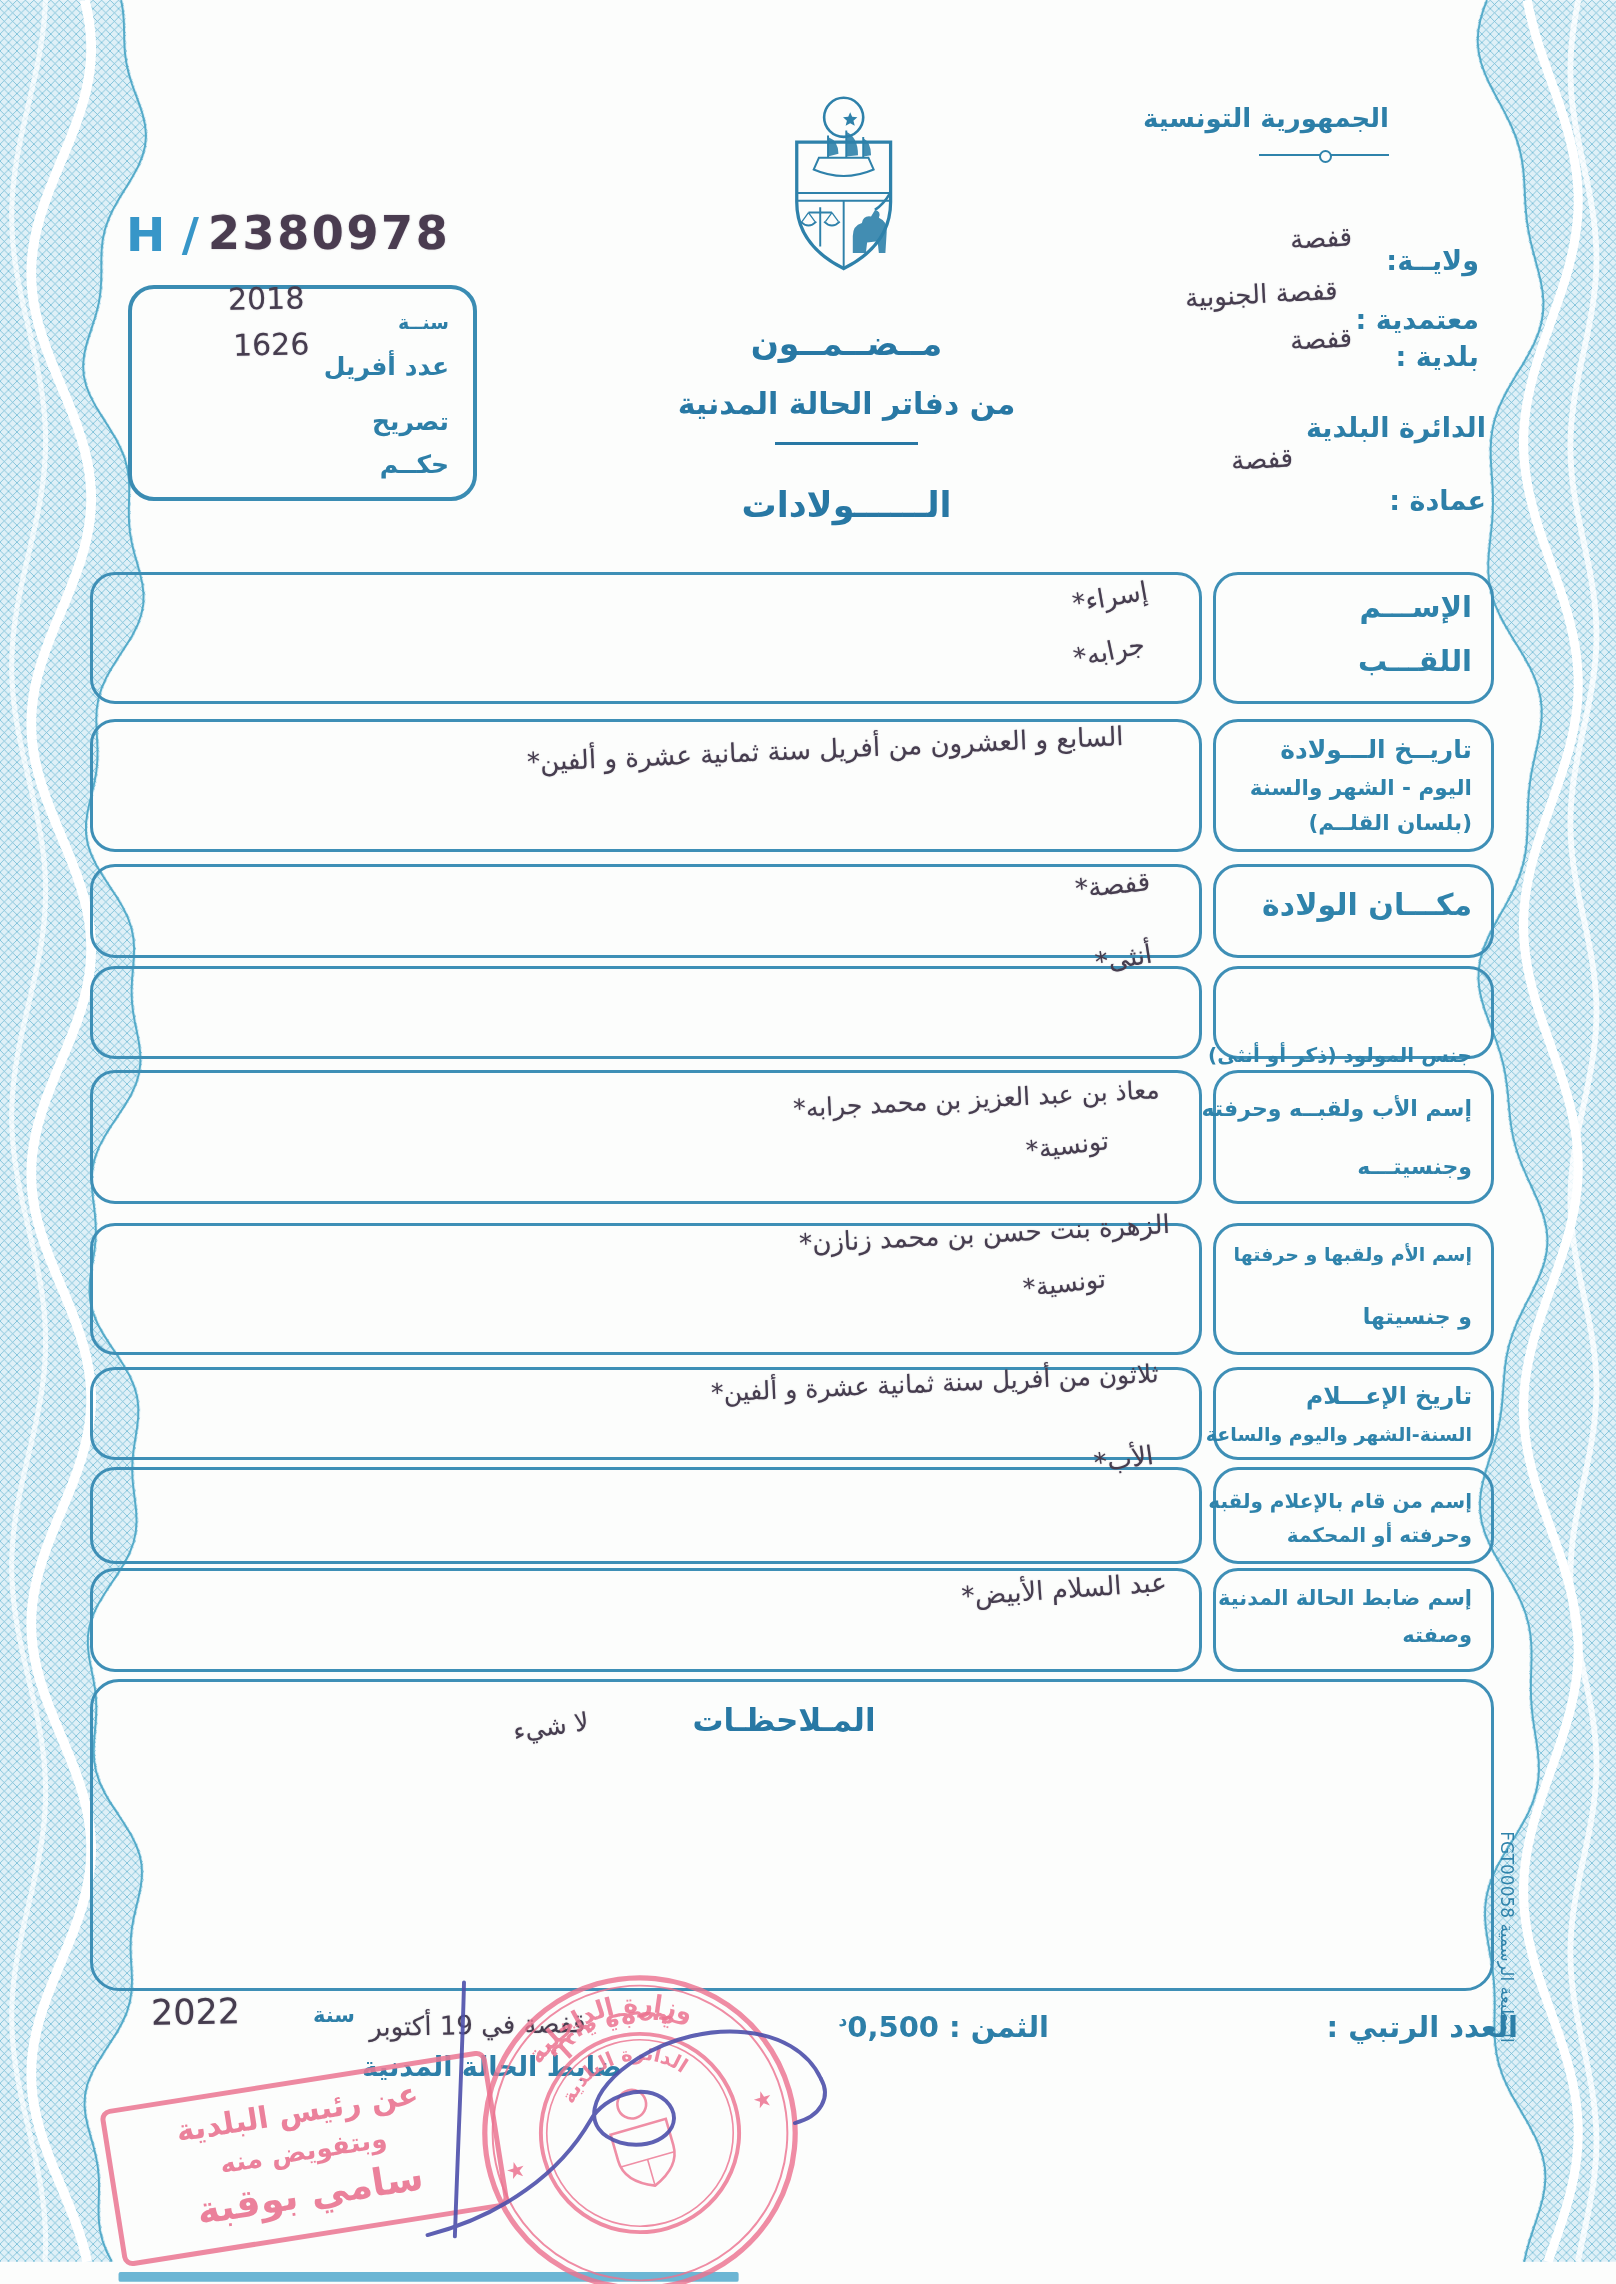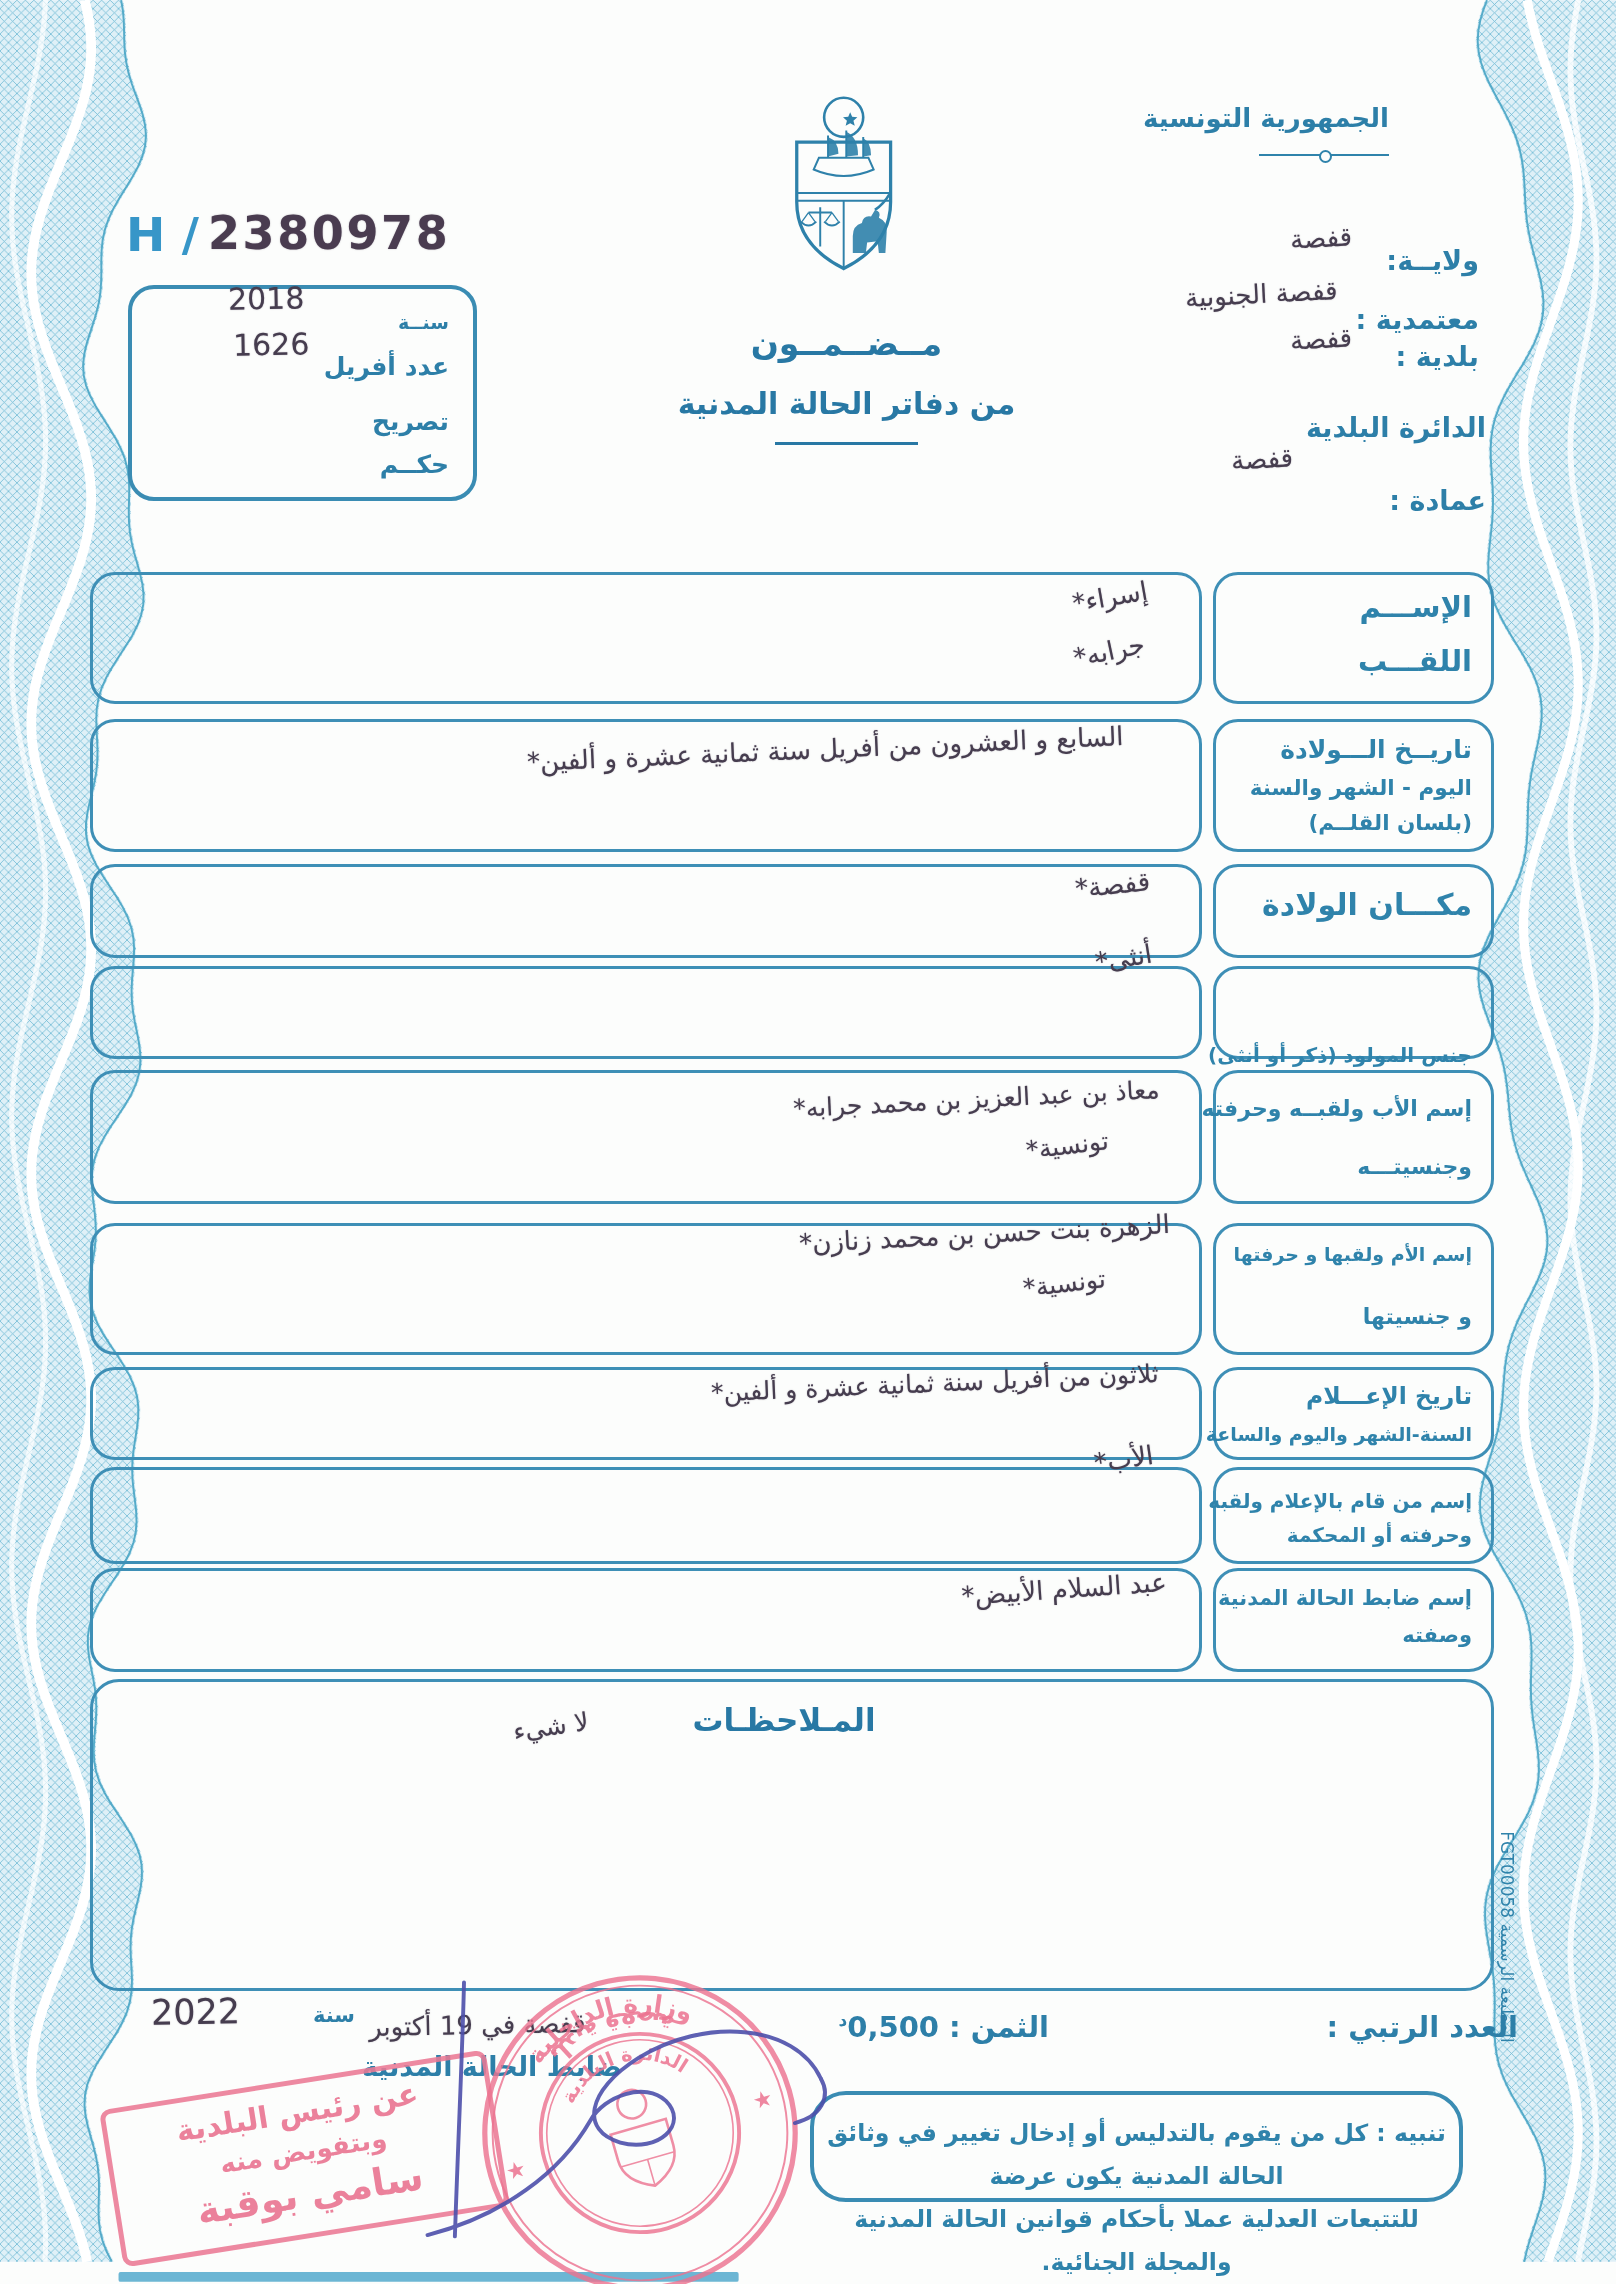--- a/index.html
+++ b/index.html
@@ -111,20 +111,21 @@
       <path d="M36 202 q12 12 24 0 M72 202 q12 12 24 0" stroke-width="3"></path>
       <path d="M48 188 l-10 14 M48 188 l10 14 M84 188 l-10 14 M84 188 l10 14" stroke-width="2"></path>
       <path d="M116 250 v-26 q0 -16 14 -20 q2 -12 14 -10 l6 -10 q10 2 6 12 q14 6 12 22 l-2 32 h-10 l-2 -18 -16 2 -2 16 z" fill="#2e81aa" stroke="none" opacity=".9"></path>
       <path d="M150 184 q14 -10 22 -24" stroke-width="4"></path>
     </g>
   </svg>
 
   <div class="title" style="left:651px;width:391px;top:324px;font-size:33px;">مــضــمــون</div>
   <div class="title" style="left:612px;width:469px;top:386px;font-size:30px;">من دفاتر الحالة المدنية</div>
   <div class="abs" style="left:775px;top:442px;width:143px;height:2.6px;background:#2878a4;"></div>
+  <div class="title" style="left:651px;width:391px;top:485px;font-size:35px;">الــــــولادات</div>
 
   <div class="box vb" style="top:572px;height:126px;"></div>
   <div class="box lb" style="top:572px;height:126px;"></div>
   <div class="box vb" style="top:719px;height:127px;"></div>
   <div class="box lb" style="top:719px;height:127px;"></div>
   <div class="box vb" style="top:864px;height:88px;"></div>
   <div class="box lb" style="top:864px;height:88px;"></div>
   <div class="box vb" style="top:966px;height:87px;"></div>
   <div class="box lb" style="top:966px;height:87px;"></div>
   <div class="box vb" style="top:1070px;height:128px;"></div>
@@ -185,24 +186,20 @@
 
   <div class="hlbl" style="right:98px;top:2010px;font-size:29px;font-weight:bold;">العدد الرتبي :</div>
   <div class="hlbl" style="right:567px;top:2010px;font-size:29px;font-weight:bold;">
        <span>الثمن : 0,500</span><sup class="dinar">د</sup>
   </div>
   <div class="hlbl" style="right:1261px;top:2003px;font-size:21px;">سنة</div>
   <div class="tv" style="left:151px;top:1992px;font-size:35px;transform:rotate(-1deg);">2022</div>
   <div class="tv" style="right:1030px;top:2010px;font-size:26px;transform:rotate(-1deg);">قفصة  في 19 أكتوبر</div>
   <div class="hlbl" style="right:994px;top:2051px;font-size:27px;font-weight:bold;">ضابط الحالة المدنية</div>
 
-  <div class="warnbox">
-    <div>تنبيه : كل من يقوم بالتدليس أو إدخال تغيير في وثائق الحالة المدنية يكون عرضة</div>
-    <div>للتتبعات العدلية عملا بأحكام قوانين الحالة المدنية والمجلة الجنائية.</div>
-  </div>
 
   <div class="rect-stamp">
     <div style="font-size:30px;letter-spacing:3.9px;line-height:42px;">عن رئيس البلدية</div>
     <div style="font-size:26px;letter-spacing:2.6px;line-height:36px;">وبتفويض منه</div>
     <div style="font-size:38px;letter-spacing:5.2px;line-height:51px;">سامي بوقبة</div>
   </div>
 
   <svg class="abs" viewBox="0 0 500 500" width="326" height="326" style="left:477px;top:1970px;transform:rotate(-16deg);">
     <g stroke="#ec7390" fill="none" opacity="0.82">
       <circle cx="250" cy="250" r="238" stroke-width="8"></circle>

